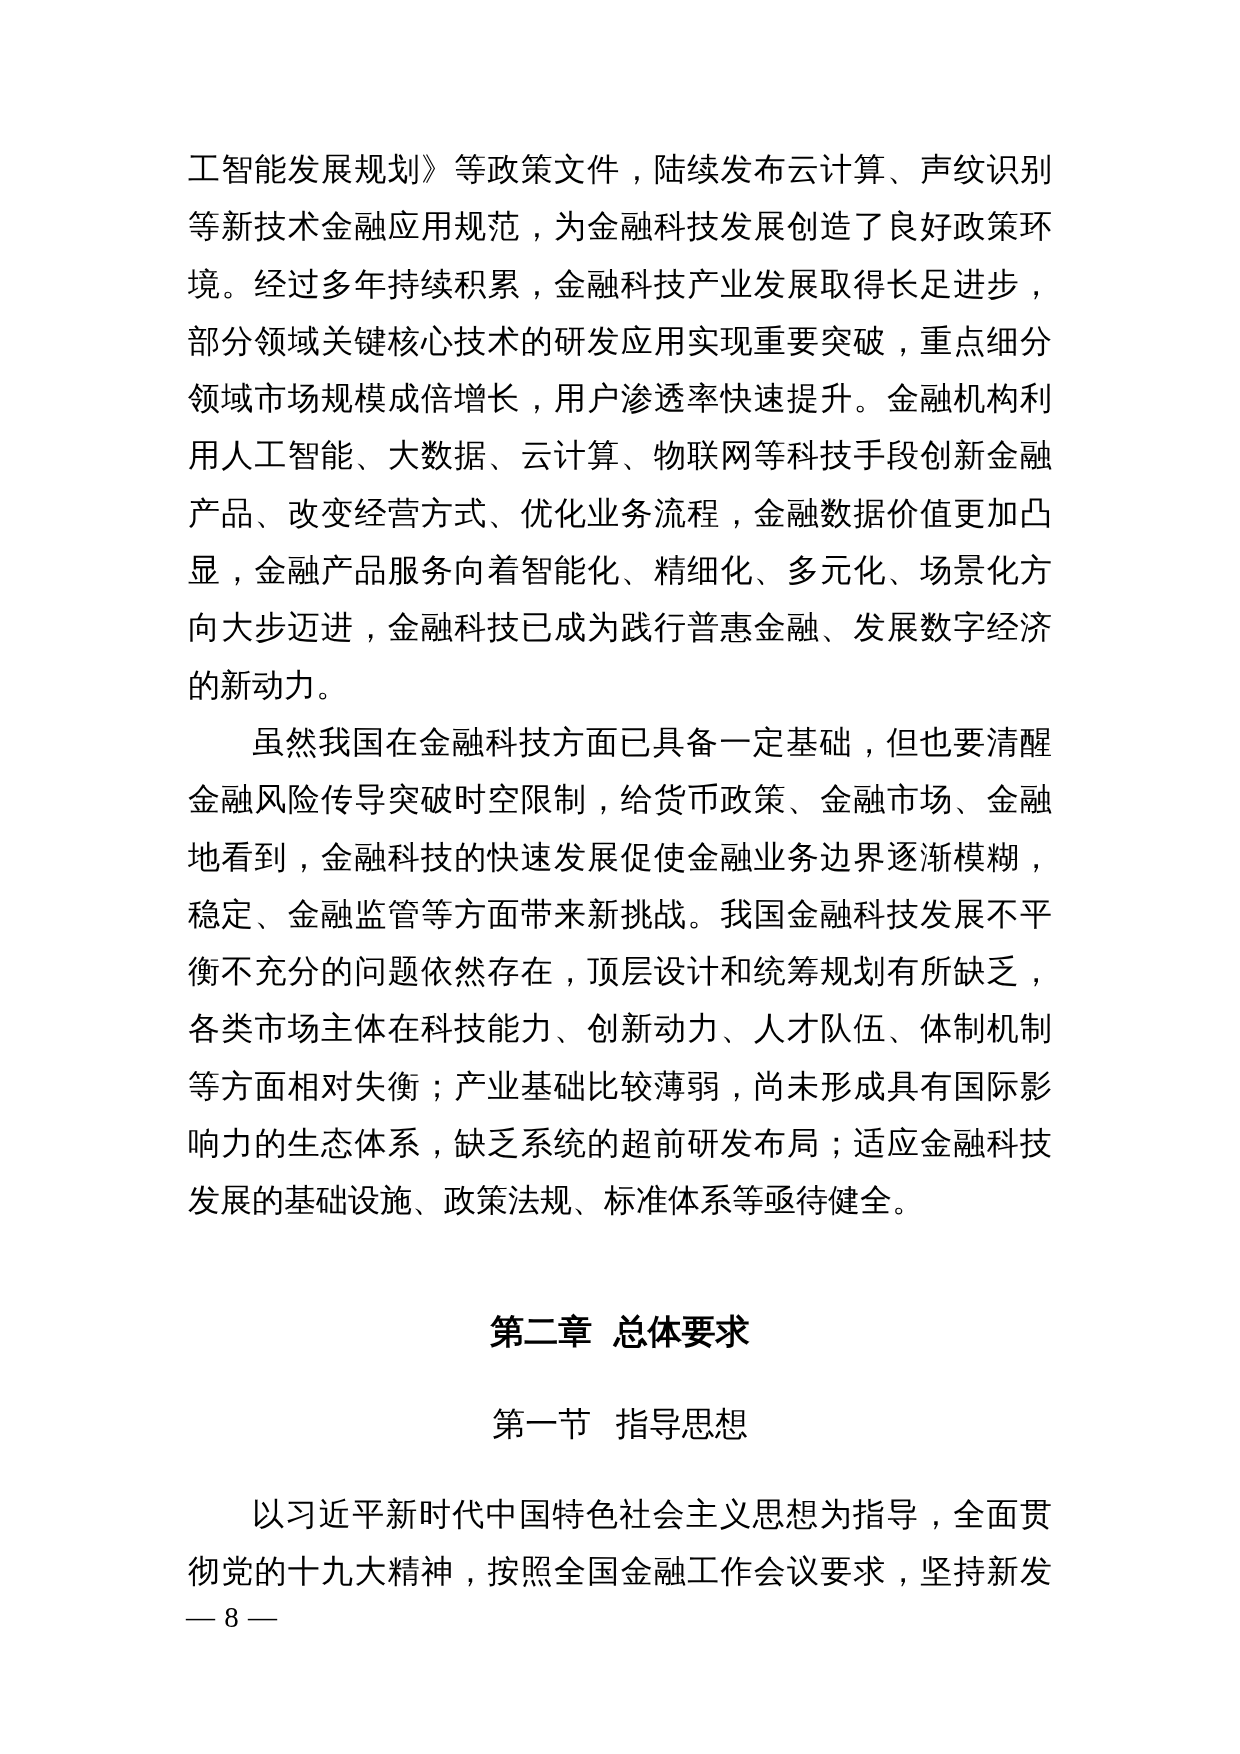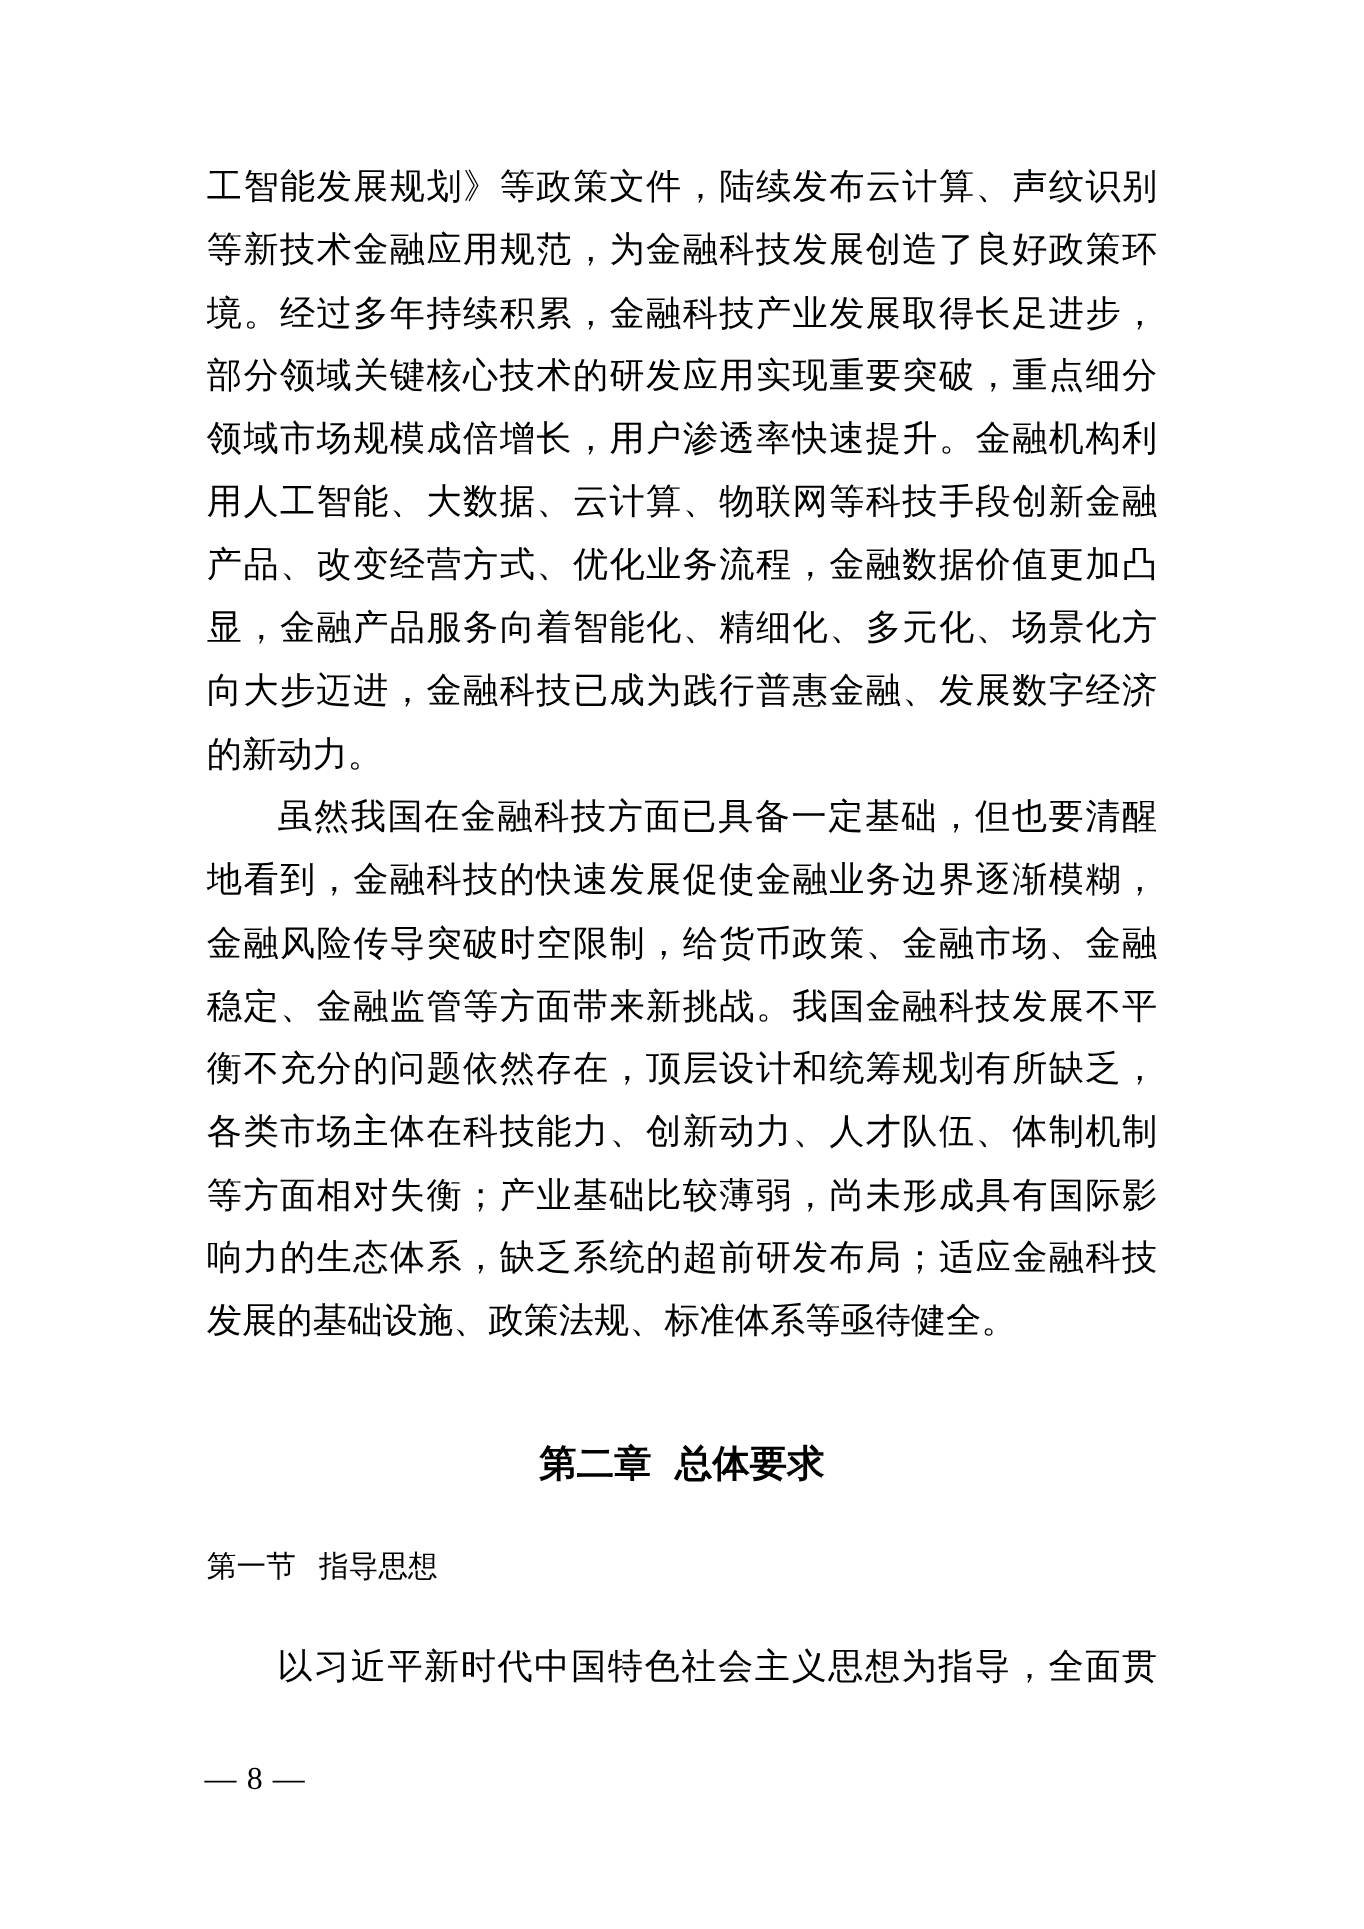--- a/index.html
+++ b/index.html
@@ -41,23 +41,24 @@
     margin-top: 72px;
     font-family: "Liberation Sans", "DejaVu Sans", sans-serif;
     font-weight: bold;
     font-size: 34px;
     line-height: 58px;
     text-align: center;
     word-spacing: 0.35em;
   }
   .section-heading {
     margin-top: 36px;
-    font-family: Liberation Sans, sans-serif;
-    font-size: 27px;
+    font-family: Liberation Serif, serif;
+    font-size: 33px;
     line-height: 57px;
+    text-align: center;
     word-spacing: 0.5em;
   }
   .p3 { margin-top: 33px; }
   .page-footer {
     position: absolute;
     left: 186px;
     top: 1601px;
     font-size: 29px;
     line-height: 32px;
     letter-spacing: 1px;
@@ -79,35 +80,36 @@
       <div class="line">领域市场规模成倍增长，用户渗透率快速提升。金融机构利</div>
       <div class="line">用人工智能、大数据、云计算、物联网等科技手段创新金融</div>
       <div class="line">产品、改变经营方式、优化业务流程，金融数据价值更加凸</div>
       <div class="line">显，金融产品服务向着智能化、精细化、多元化、场景化方</div>
       <div class="line">向大步迈进，金融科技已成为践行普惠金融、发展数字经济</div>
       <div class="line para-end">的新动力。</div>
     </div>
 
     <div class="paragraph">
       <div class="line indent">虽然我国在金融科技方面已具备一定基础，但也要清醒</div>
+      <div class="line">金融风险传导突破时空限制，给货币政策、金融市场、金融</div>
       <div class="line">地看到，金融科技的快速发展促使金融业务边界逐渐模糊，</div>
-      <div class="line">金融风险传导突破时空限制，给货币政策、金融市场、金融</div>
       <div class="line">稳定、金融监管等方面带来新挑战。我国金融科技发展不平</div>
       <div class="line">衡不充分的问题依然存在，顶层设计和统筹规划有所缺乏，</div>
       <div class="line">各类市场主体在科技能力、创新动力、人才队伍、体制机制</div>
       <div class="line">等方面相对失衡；产业基础比较薄弱，尚未形成具有国际影</div>
       <div class="line">响力的生态体系，缺乏系统的超前研发布局；适应金融科技</div>
       <div class="line para-end">发展的基础设施、政策法规、标准体系等亟待健全。</div>
     </div>
 
     <div class="chapter-heading">第二章 总体要求</div>
 
     <div class="section-heading">第一节 指导思想</div>
 
     <div class="paragraph p3">
       <div class="line indent">以习近平新时代中国特色社会主义思想为指导，全面贯</div>
+      <div class="line">彻党的十九大精神，按照全国金融工作会议要求，坚持新发</div>
     </div>
 
   </div>
 
   <div class="page-footer">— 8 —</div>
 
 </div>
 
 </body></html>

